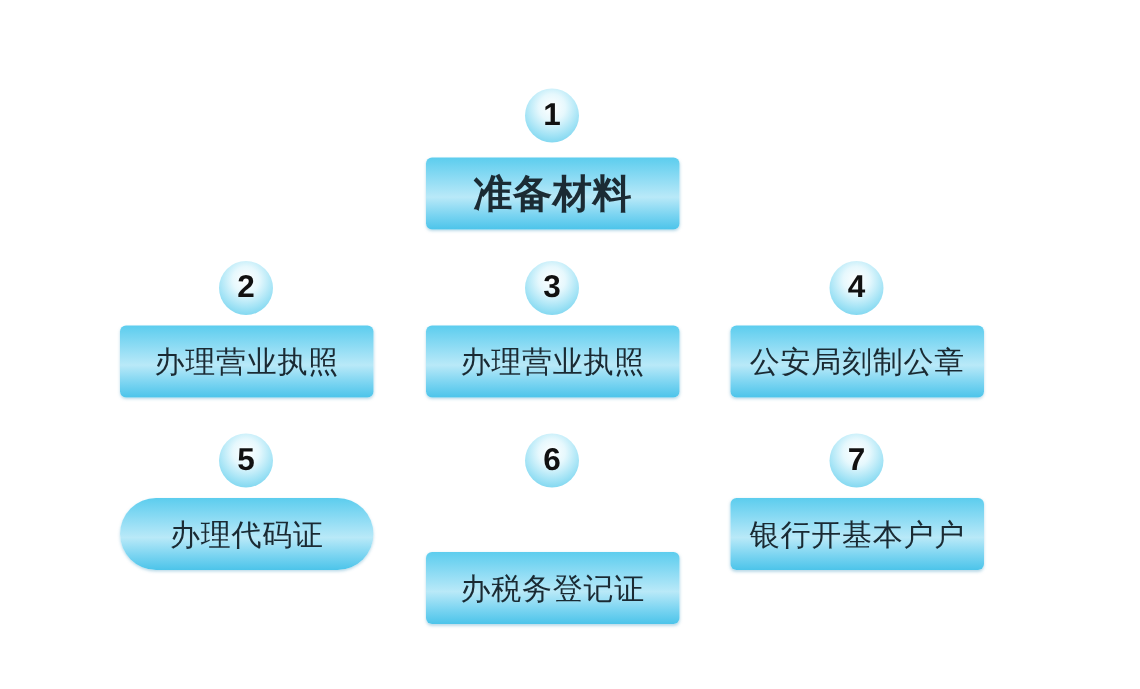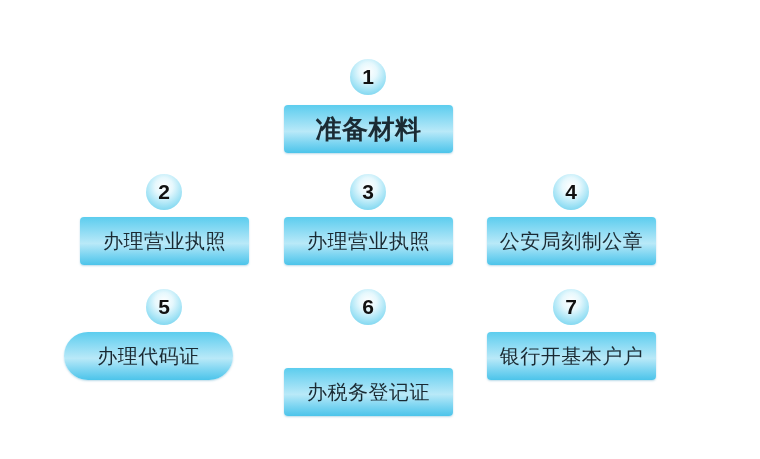--- a/index.html
+++ b/index.html
@@ -33,19 +33,19 @@
 <div class="step-circle" style="left:146px; top:174px;">2</div>
 <div class="step-box" style="left:80px; top:217px;">办理营业执照</div>
 
 <div class="step-circle" style="left:350px; top:174px;">3</div>
 <div class="step-box" style="left:284px; top:217px;text-align:center;">办理营业执照</div>
 
 <div class="step-circle" style="left:553px; top:174px;">4</div>
 <div class="step-box" style="left:487px; top:217px;">公安局刻制公章</div>
 
 <div class="step-circle" style="left:146px; top:289px;">5</div>
-<div class="step-box" style="left:64px; top:332px;border-radius:28px;">办理代码证</div>
+<div class="step-box" style="left:80px; top:332px;border-radius:28px;">办理代码证</div>
 
 <div class="step-circle" style="left:350px; top:289px;">6</div>
 <div class="step-box" style="left:284px; top:332px;margin-top:36px;">办税务登记证</div>
 
 <div class="step-circle" style="left:553px; top:289px;">7</div>
 <div class="step-box" style="left:487px; top:332px;text-align:right;">银行开基本户户</div>
 
 </body></html>

